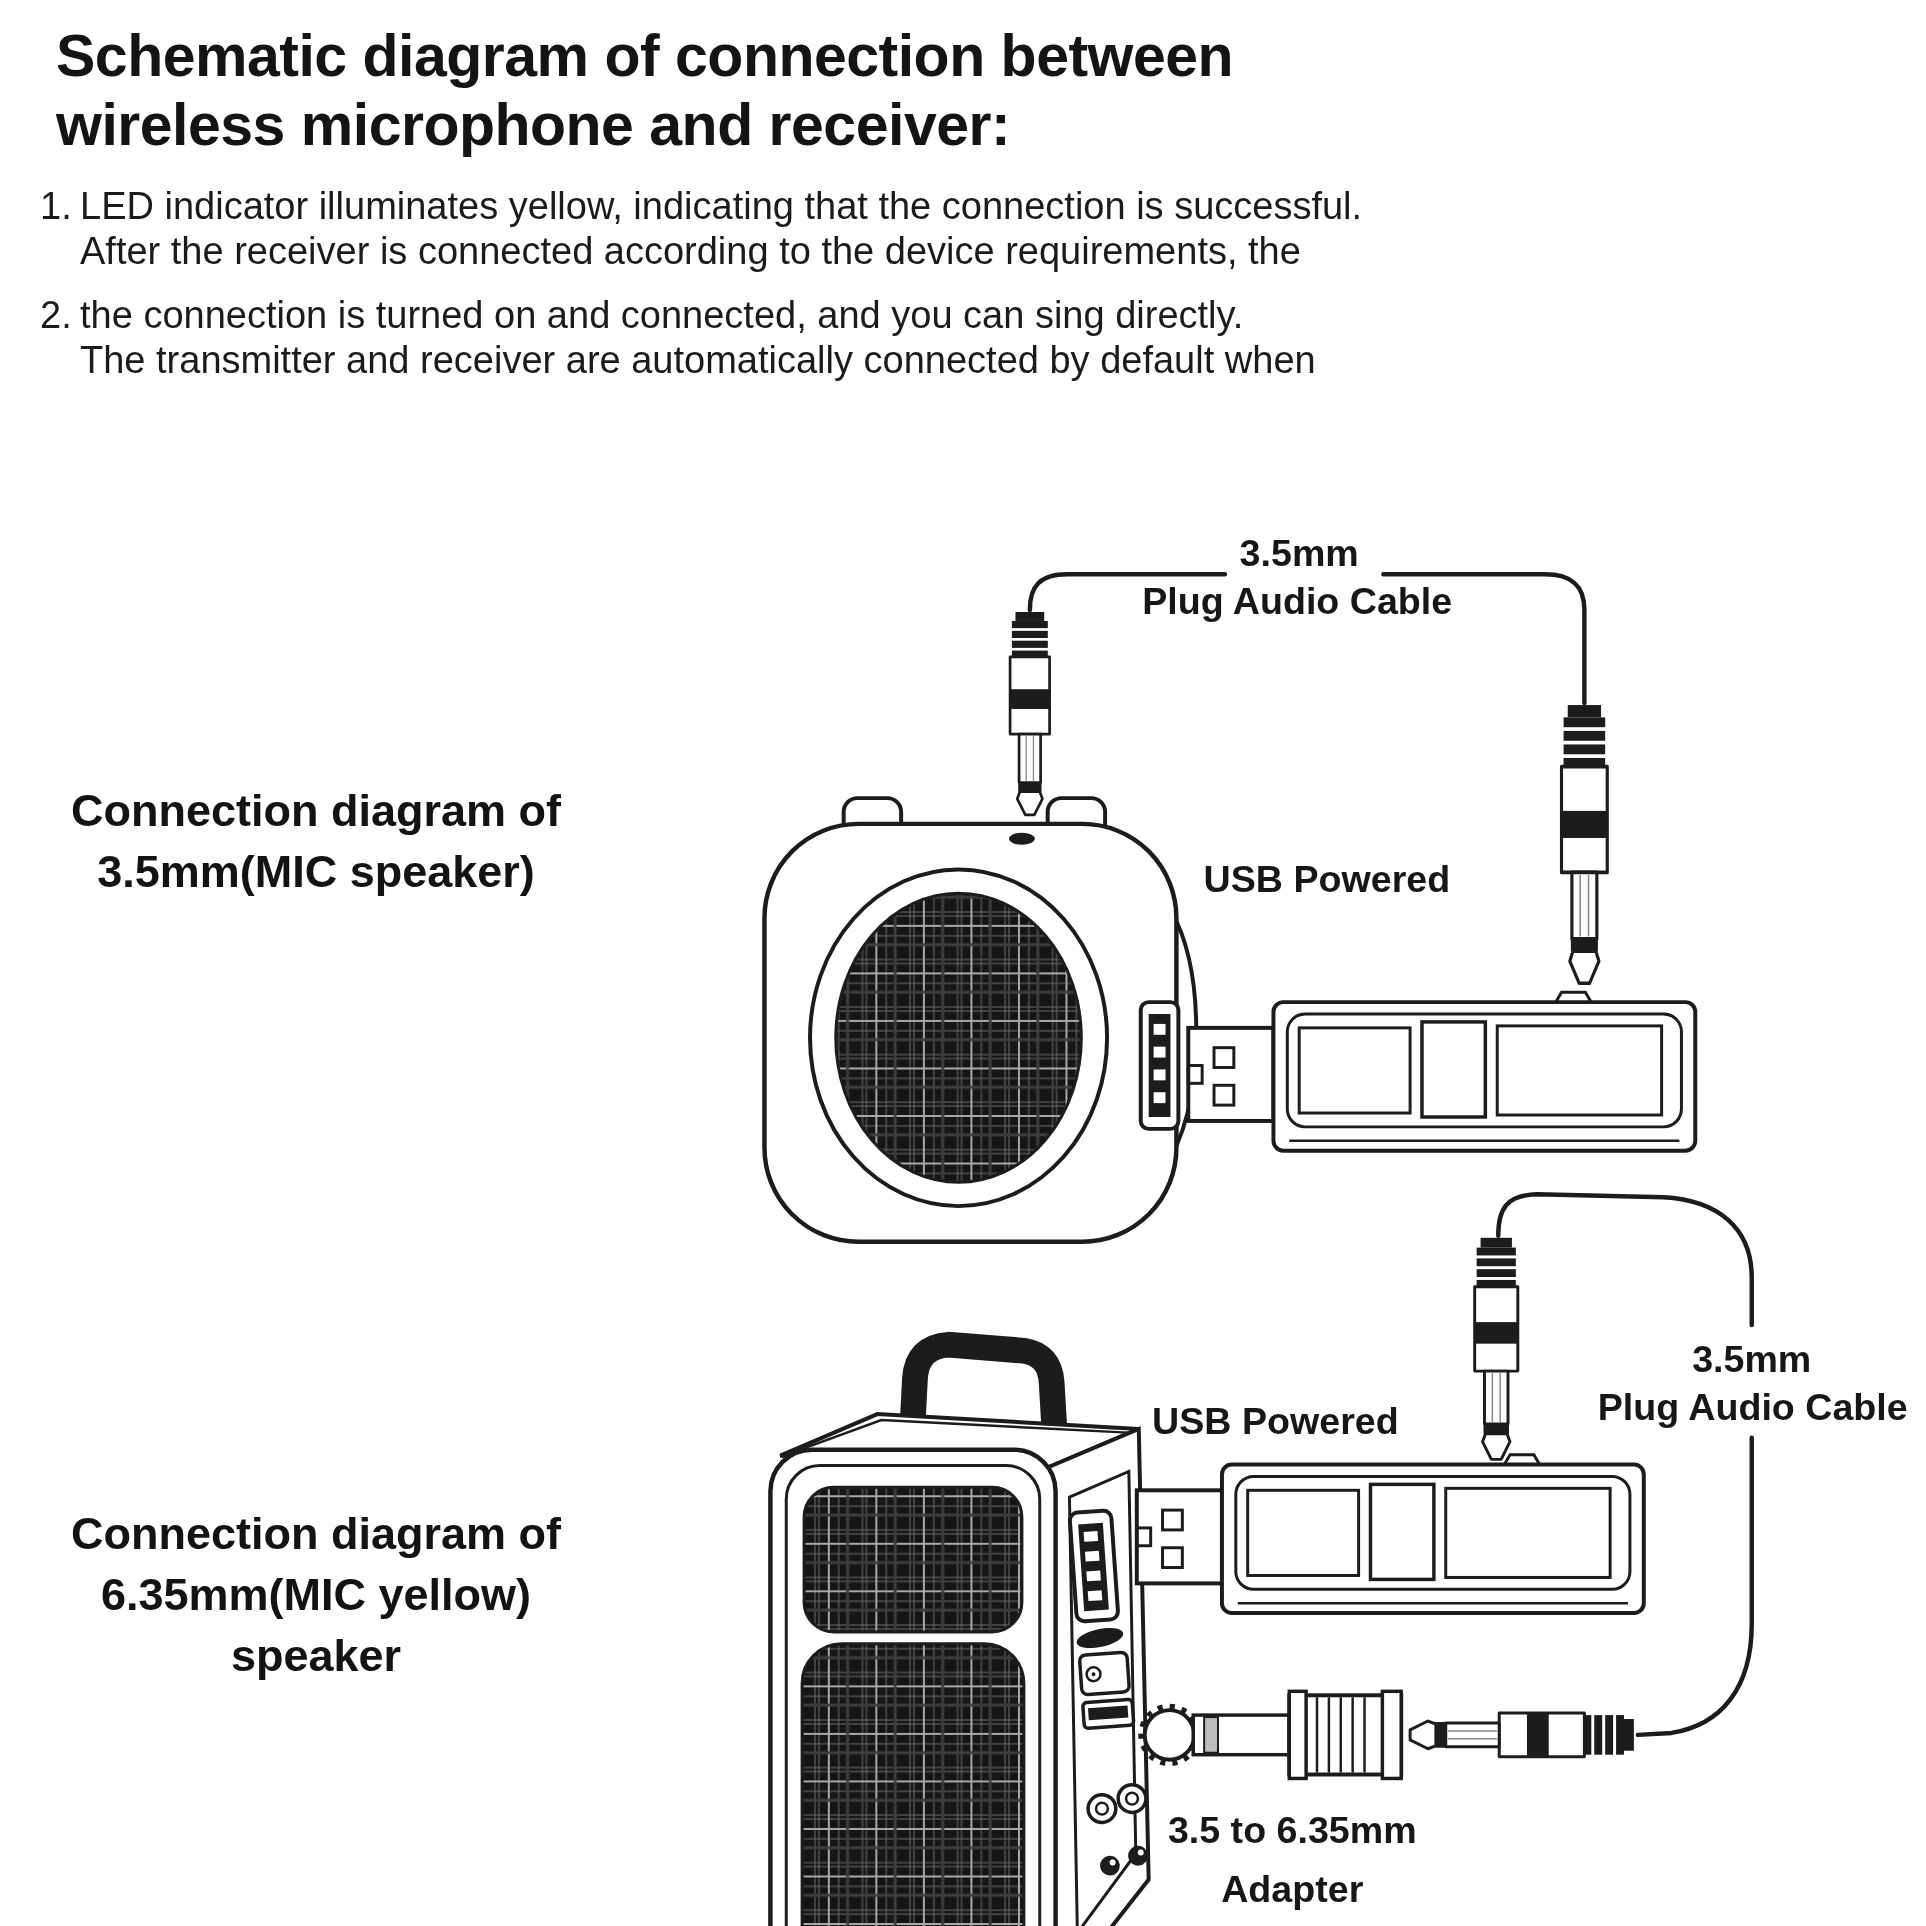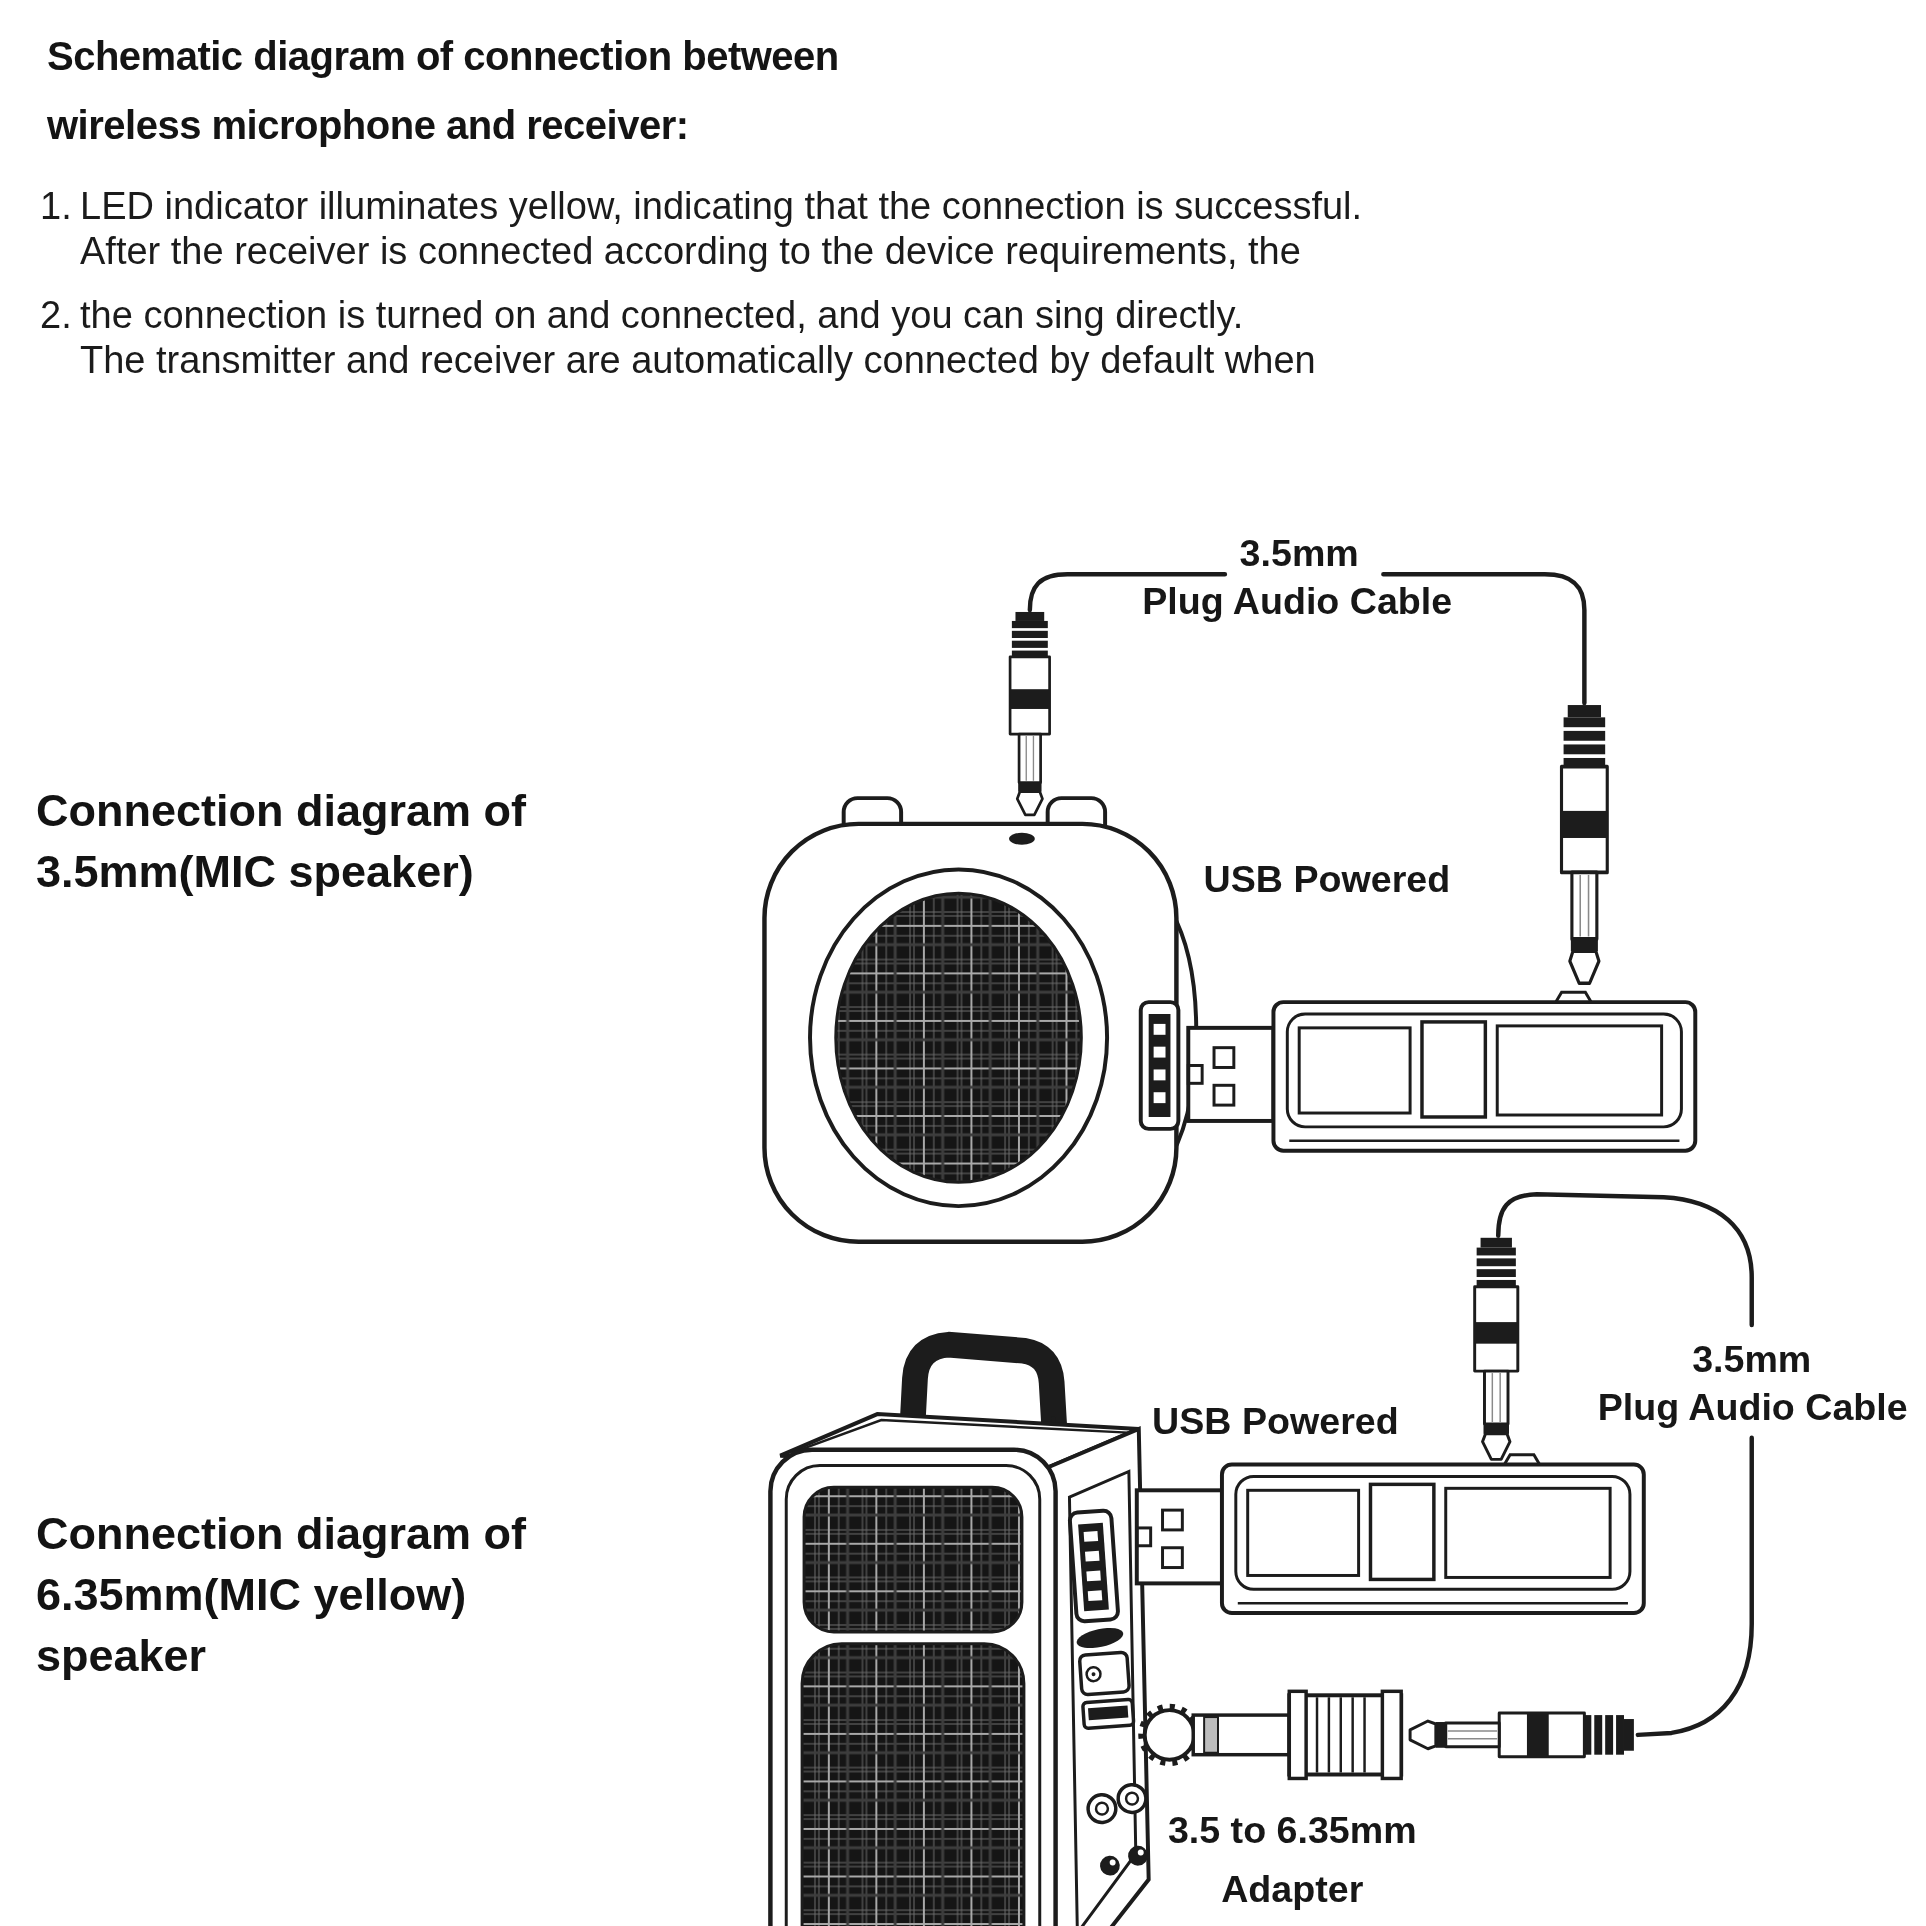--- a/index.html
+++ b/index.html
@@ -4,28 +4,28 @@
 <style>
   html,body{margin:0;padding:0;}
   body{
     width:1927px;height:1927px;position:relative;overflow:hidden;
     background:#ffffff;color:#161616;
     font-family:"Liberation Sans","DejaVu Sans",sans-serif;
     -webkit-font-smoothing:antialiased;
   }
   .abs{position:absolute;}
   .heading{
-    left:47px;top:22px;width:1742px;
-    font-size:40px;line-height:69px;font-weight:700;letter-spacing:-0.5px;color:#141414;
+    left:56px;top:22px;width:1742px;
+    font-size:59px;line-height:69px;font-weight:700;letter-spacing:-0.5px;color:#141414;
   }
   .instructions{left:40px;top:184px;width:1485px;font-size:38px;line-height:45px;font-weight:500;color:#1b1b1b;}
   .item{display:flex;margin-bottom:19px;}
   .item .num{flex:0 0 40px;}
   .side-label{
-    width:560px;font-size:45px;line-height:61px;font-weight:600;color:#131313;
+    width:560px;text-align:center;font-size:45px;line-height:61px;font-weight:600;color:#131313;
   }
   .side-label.top{left:36px;top:780px;}
   .side-label.bottom{left:36px;top:1503px;}
   svg text{font-family:"Liberation Sans","DejaVu Sans",sans-serif;font-weight:600;fill:#171717;}
   svg .lbl{font-size:38px;}
 </style>
 </head>
 <body>
 
 <div class="abs heading">

